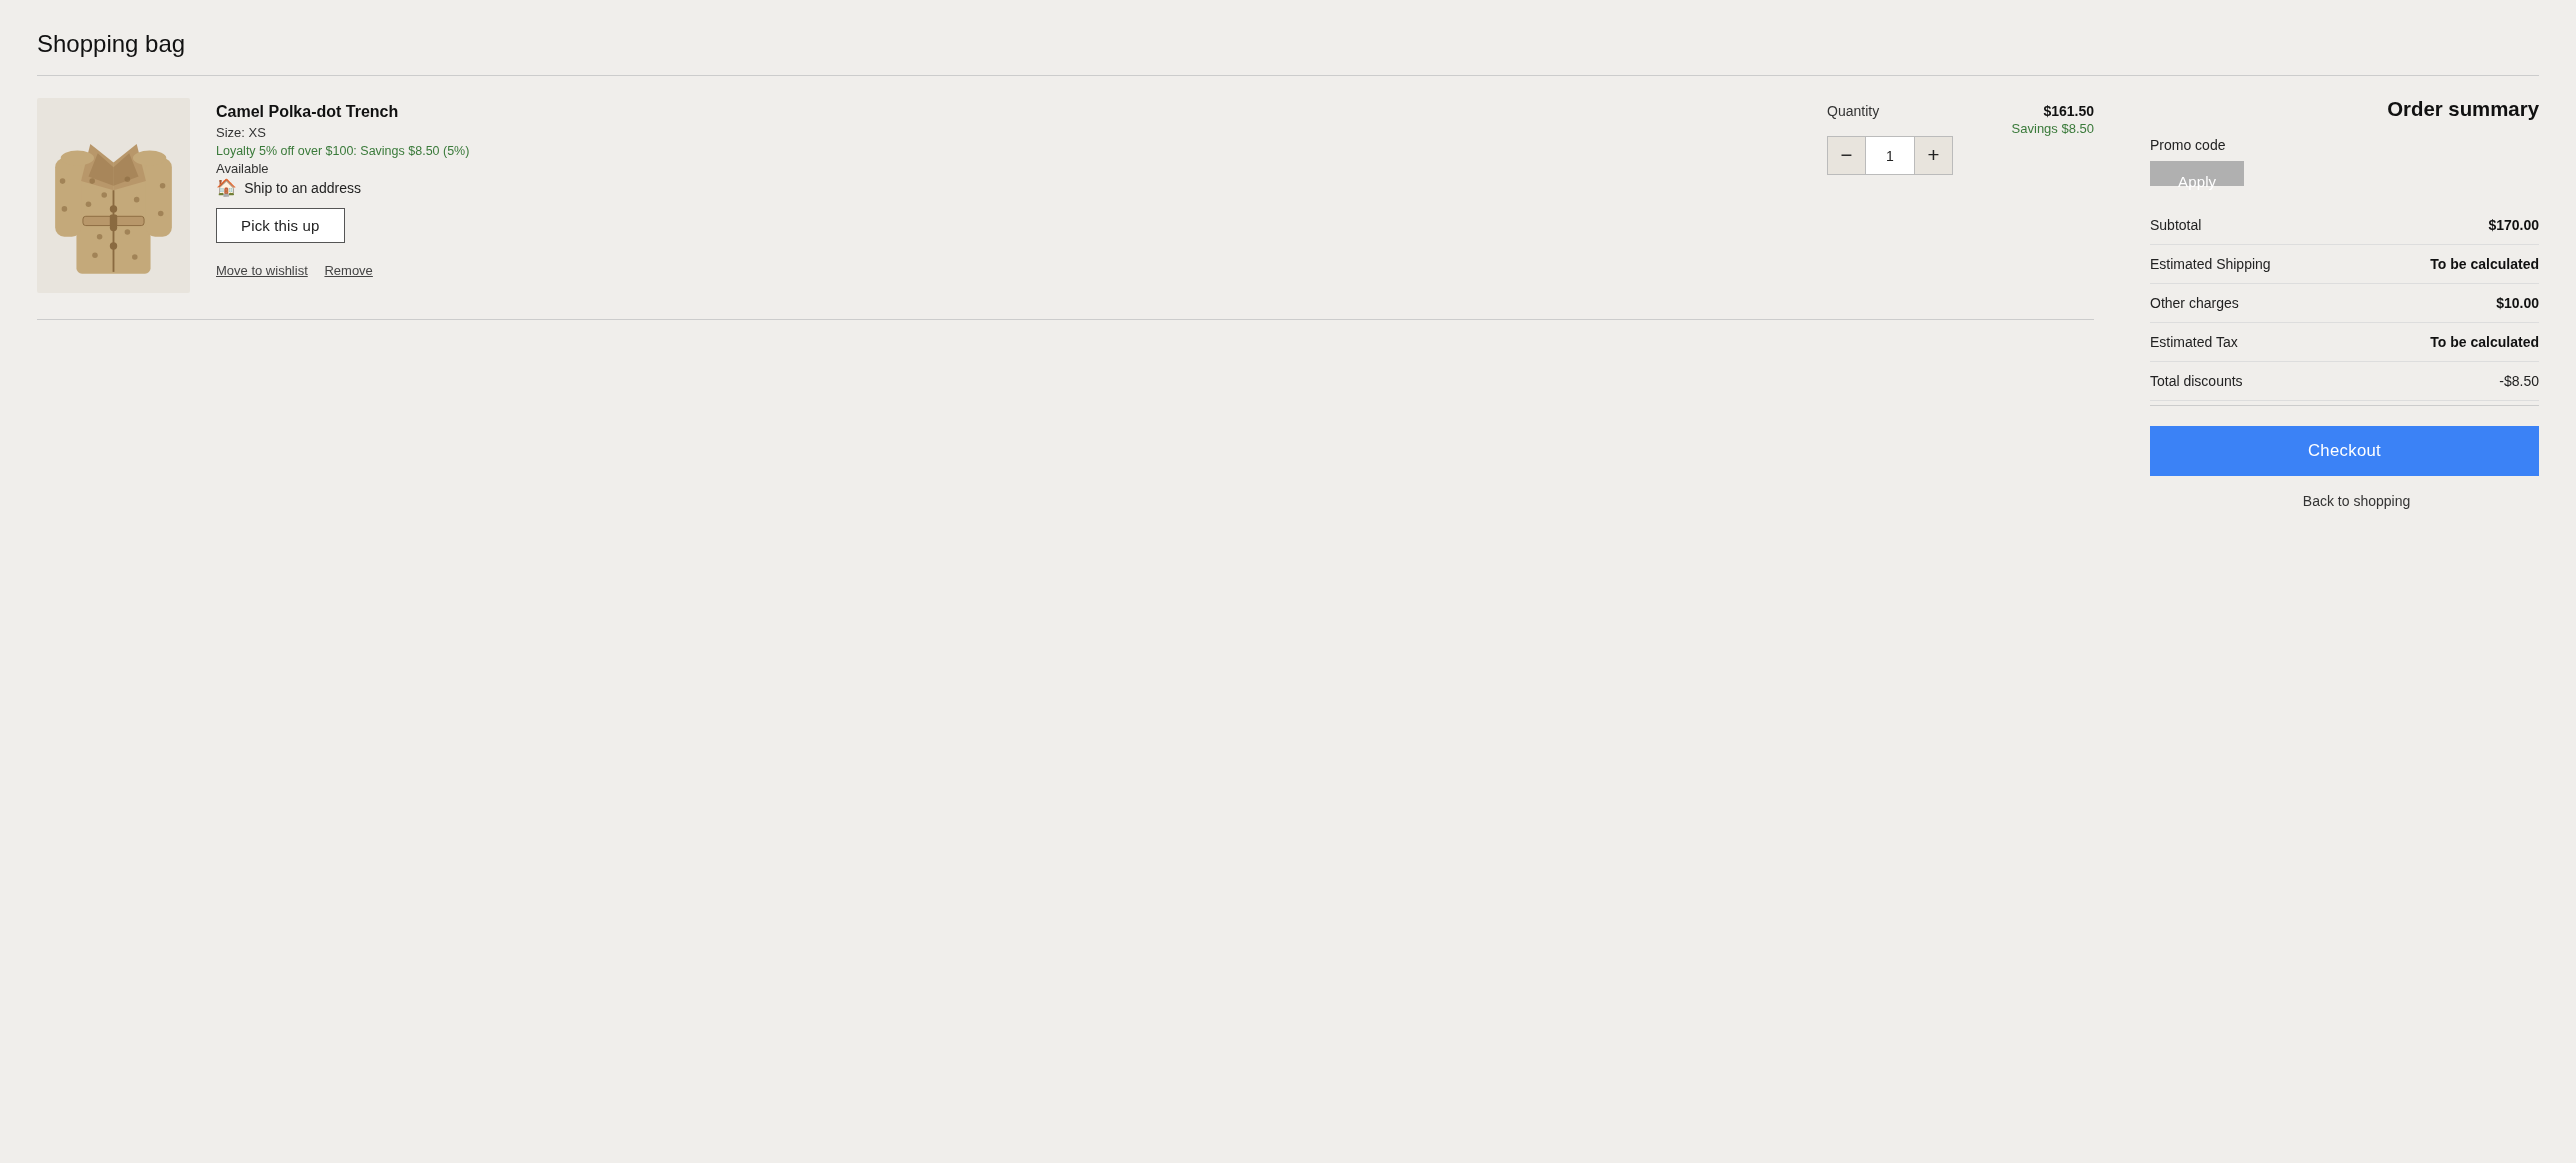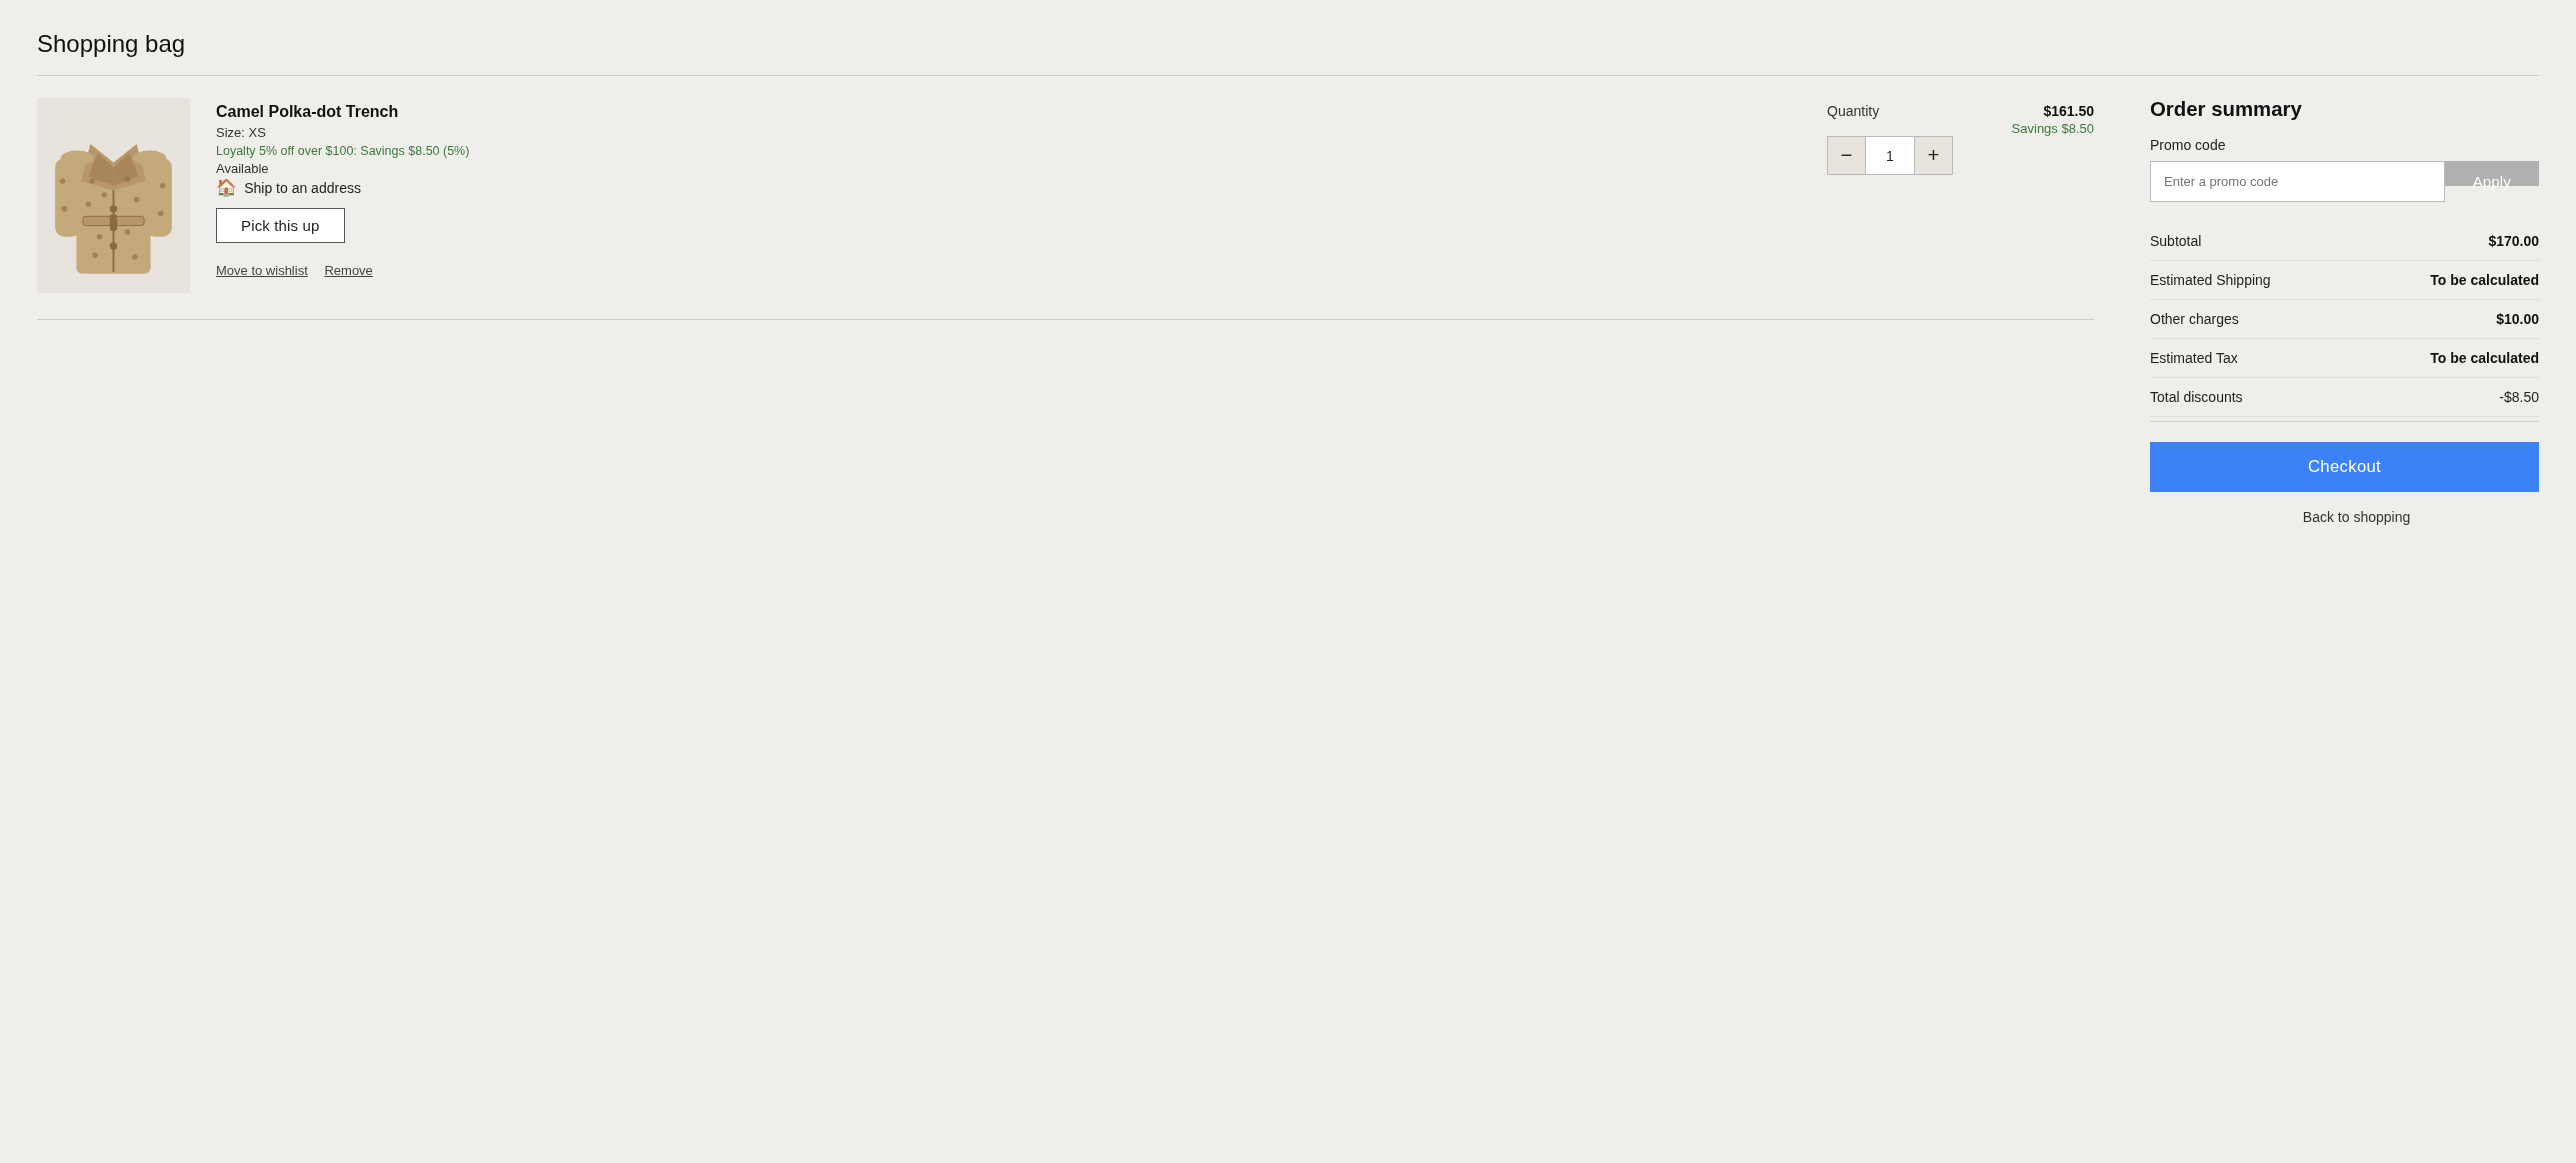--- a/index.html
+++ b/index.html
@@ -188,20 +188,21 @@
       font-size: 13px;
       color: #3a7a3a;
       margin-top: 1.9px;
     }
     
     .order-summary-title {
       font-size: 20.4px;
       font-weight: 600;
       margin-bottom: 16.7px;
       color: #111;
+      text-align: right;
     }
     .promo-label {
       font-size: 14px;
       color: #222;
       margin-bottom: 7.4px;
     }
     .promo-row {
       display: flex;
       gap: 0;
       margin-bottom: 20.4px;
@@ -369,21 +370,20 @@
       </div>
 
     </div>
   </div>
 
   <div class="order-summary-section">
     <h2 class="order-summary-title">Order summary</h2>
 
     <div class="promo-label">Promo code</div>
     <div class="promo-row">
-      <input class="promo-input" type="text" placeholder="Enter a promo code" style="">
       <button class="apply-btn">Apply</button>
     </div>
 
     
     <div>
       <div class="summary-row">
         <span class="summary-row-label">Subtotal</span>
         <span class="summary-row-value">$170.00</span>
       </div>
       <div class="summary-row">

